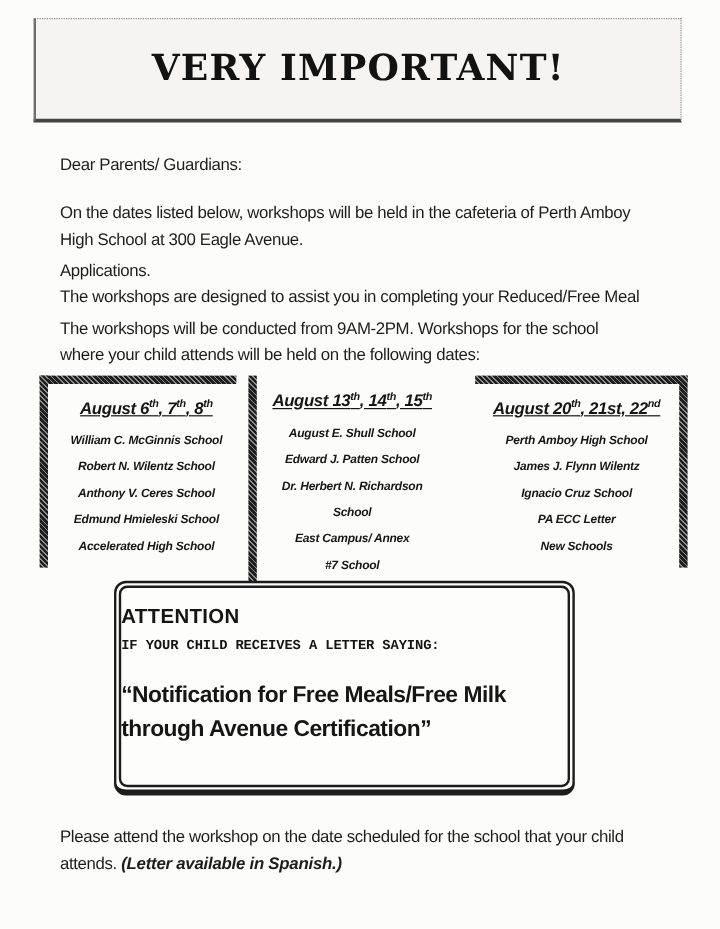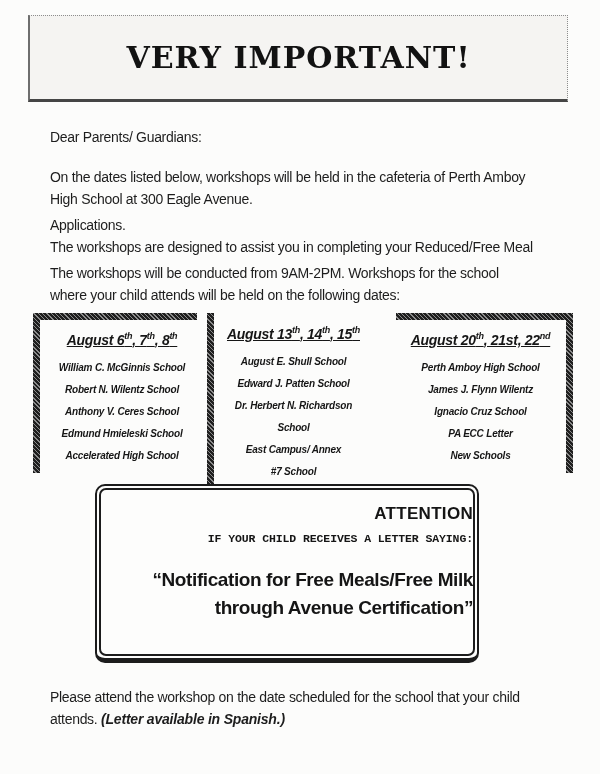--- a/index.html
+++ b/index.html
@@ -96,21 +96,21 @@
     border: 2px solid #1c1c1c;
     border-bottom-width: 5px;
     border-radius: 10px;
     padding: 2px;
     background: #fdfdfc;
   }
   .attention-inner {
     border: 2px solid #1c1c1c;
     border-radius: 7px;
     height: 100%;
-    text-align: right;
+    text-align: left;
     font-weight: bold;
     color: #151515;
   }
   .att-title { font-size: 17px; margin-top: 13px; letter-spacing: 0.3px; line-height: 22px; }
   .att-sub { font-size: 11.5px; margin-top: 6px; letter-spacing: -0.1px; line-height: 16px; font-family: Liberation Mono, monospace; }
   .att-quote { font-size: 19px; margin-top: 19px; line-height: 28px; letter-spacing: -0.4px; }
   .att-note { font-size: 12px; margin-top: 21px; letter-spacing: -0.1px; }
   .att-note .emph { font-style: italic; text-decoration: underline; }
 
   

